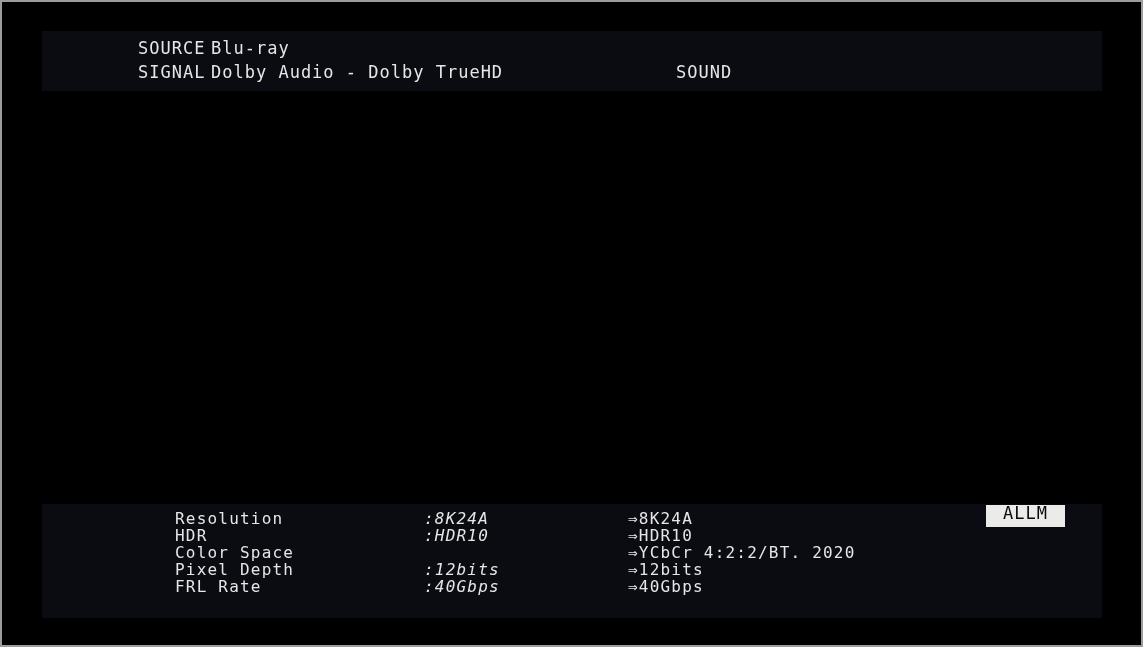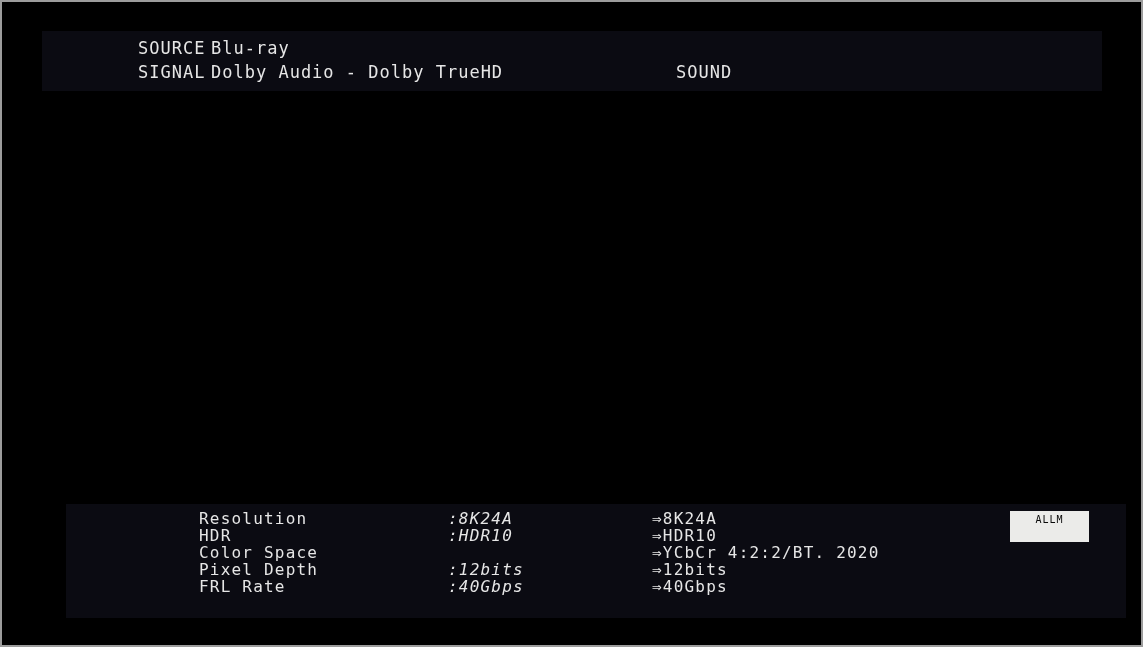--- a/index.html
+++ b/index.html
@@ -24,35 +24,35 @@
     position:absolute;inset:0;
     border:2px solid var(--border-color);
     pointer-events:none;
   }
   .panel{
     position:absolute;
     left:42px;width:1060px;
     background:var(--panel-bg);
   }
   .panel.top{top:31px;height:60px;}
-  .panel.bottom{top:504px;height:114px;margin-left:24px;}
+  .panel.bottom{top:504px;height:114px;}
   .trow{position:absolute;left:0;width:100%;height:22px;line-height:22px;margin-left:33px;}
   .trow span{position:absolute;white-space:pre;font-size:17px;letter-spacing:1px;}
   .brow{position:absolute;left:0;width:100%;height:17px;line-height:17px;}
   .brow span{position:absolute;white-space:pre;font-size:16px;letter-spacing:1.2px;}
   .col-label{left:133px;}
   .col-input{left:382px;font-style:italic;}
   .col-output{left:586px;}
   .badge{
     position:absolute;
-    left:944px;top:7px;
-    width:79px;height:31px;
+    left:944px;top:1px;
+    width:79px;height:22px;
     background:var(--badge-bg);
     color:var(--badge-text);
-    font-size:10px;line-height:17px;
+    font-size:17px;line-height:17px;
     text-align:center;
     letter-spacing:1px;
   }
 </style>
 </head>
 <body>
 
 <div id="screen">
   <div class="frame"></div>
 

